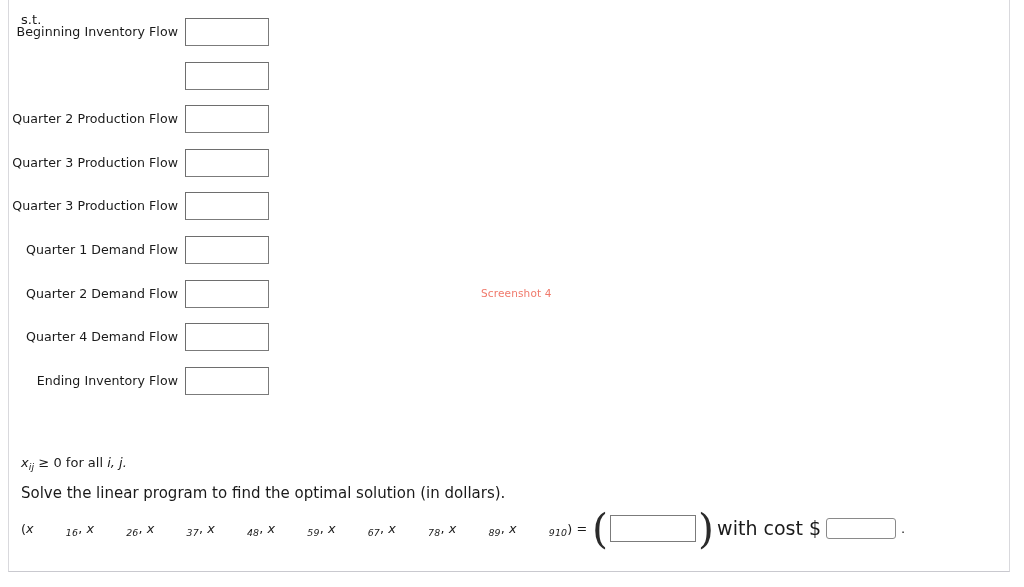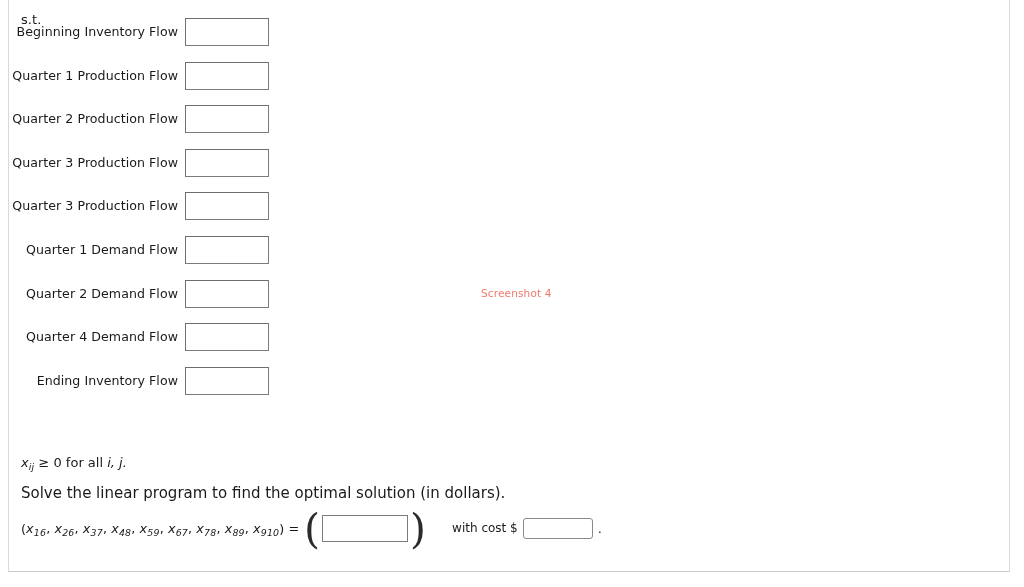--- a/index.html
+++ b/index.html
@@ -127,20 +127,21 @@
     white-space: nowrap;
     height: 44px;
   }
   .tuple-text {
     font-size: 12.8px;
     letter-spacing: 0.1px;
   }
   .tuple-text .var sub {
     font-size: 9.4px;
     top: 3.5px;
+    margin-left: 32px;
   }
   .eq-sign { margin: 0 5px 0 4px; }
 
   .big-paren {
     font-size: 41px;
     line-height: 0;
     font-family: "DejaVu Serif", serif;
     font-weight: 300;
     color: #2b2b2b;
     position: relative;
@@ -155,23 +156,23 @@
     box-sizing: border-box;
     border: 1px solid #7b7b7b;
     background: #ffffff;
     font-family: "DejaVu Sans", sans-serif;
     font-size: 12.5px;
     padding: 0 4px;
     outline: none;
     border-radius: 0;
   }
   .with-cost-text {
-    margin-left: 26px;
+    margin-left: 3px;
     margin-right: 5px;
-    font-size: 12px;
+    font-size: 19px;
   }
   .cost-input {
     width: 70px;
     height: 21px;
     box-sizing: border-box;
     border: 1px solid #8a8a8a;
     border-radius: 3px;
     background: #ffffff;
     font-family: "DejaVu Sans", sans-serif;
     font-size: 12.5px;
@@ -203,21 +204,20 @@
 <div id="content">
 
   <div class="st-line">s.t.</div>
 
   <div class="constraint-rows">
       <div class="constraint-row">
         <span class="constraint-label">Beginning Inventory Flow</span>
         <input type="text" class="constraint-input" value="" style="">
       </div>
       <div class="constraint-row">
-        <span class="constraint-label">Quarter 1 Production Flow</span>
         <input type="text" class="constraint-input" value="" style="">
       </div>
       <div class="constraint-row">
         <span class="constraint-label">Quarter 2 Production Flow</span>
         <input type="text" class="constraint-input" value="" style="">
       </div>
       <div class="constraint-row">
         <span class="constraint-label">Quarter 3 Production Flow</span>
         <input type="text" class="constraint-input" value="" style="">
       </div>

